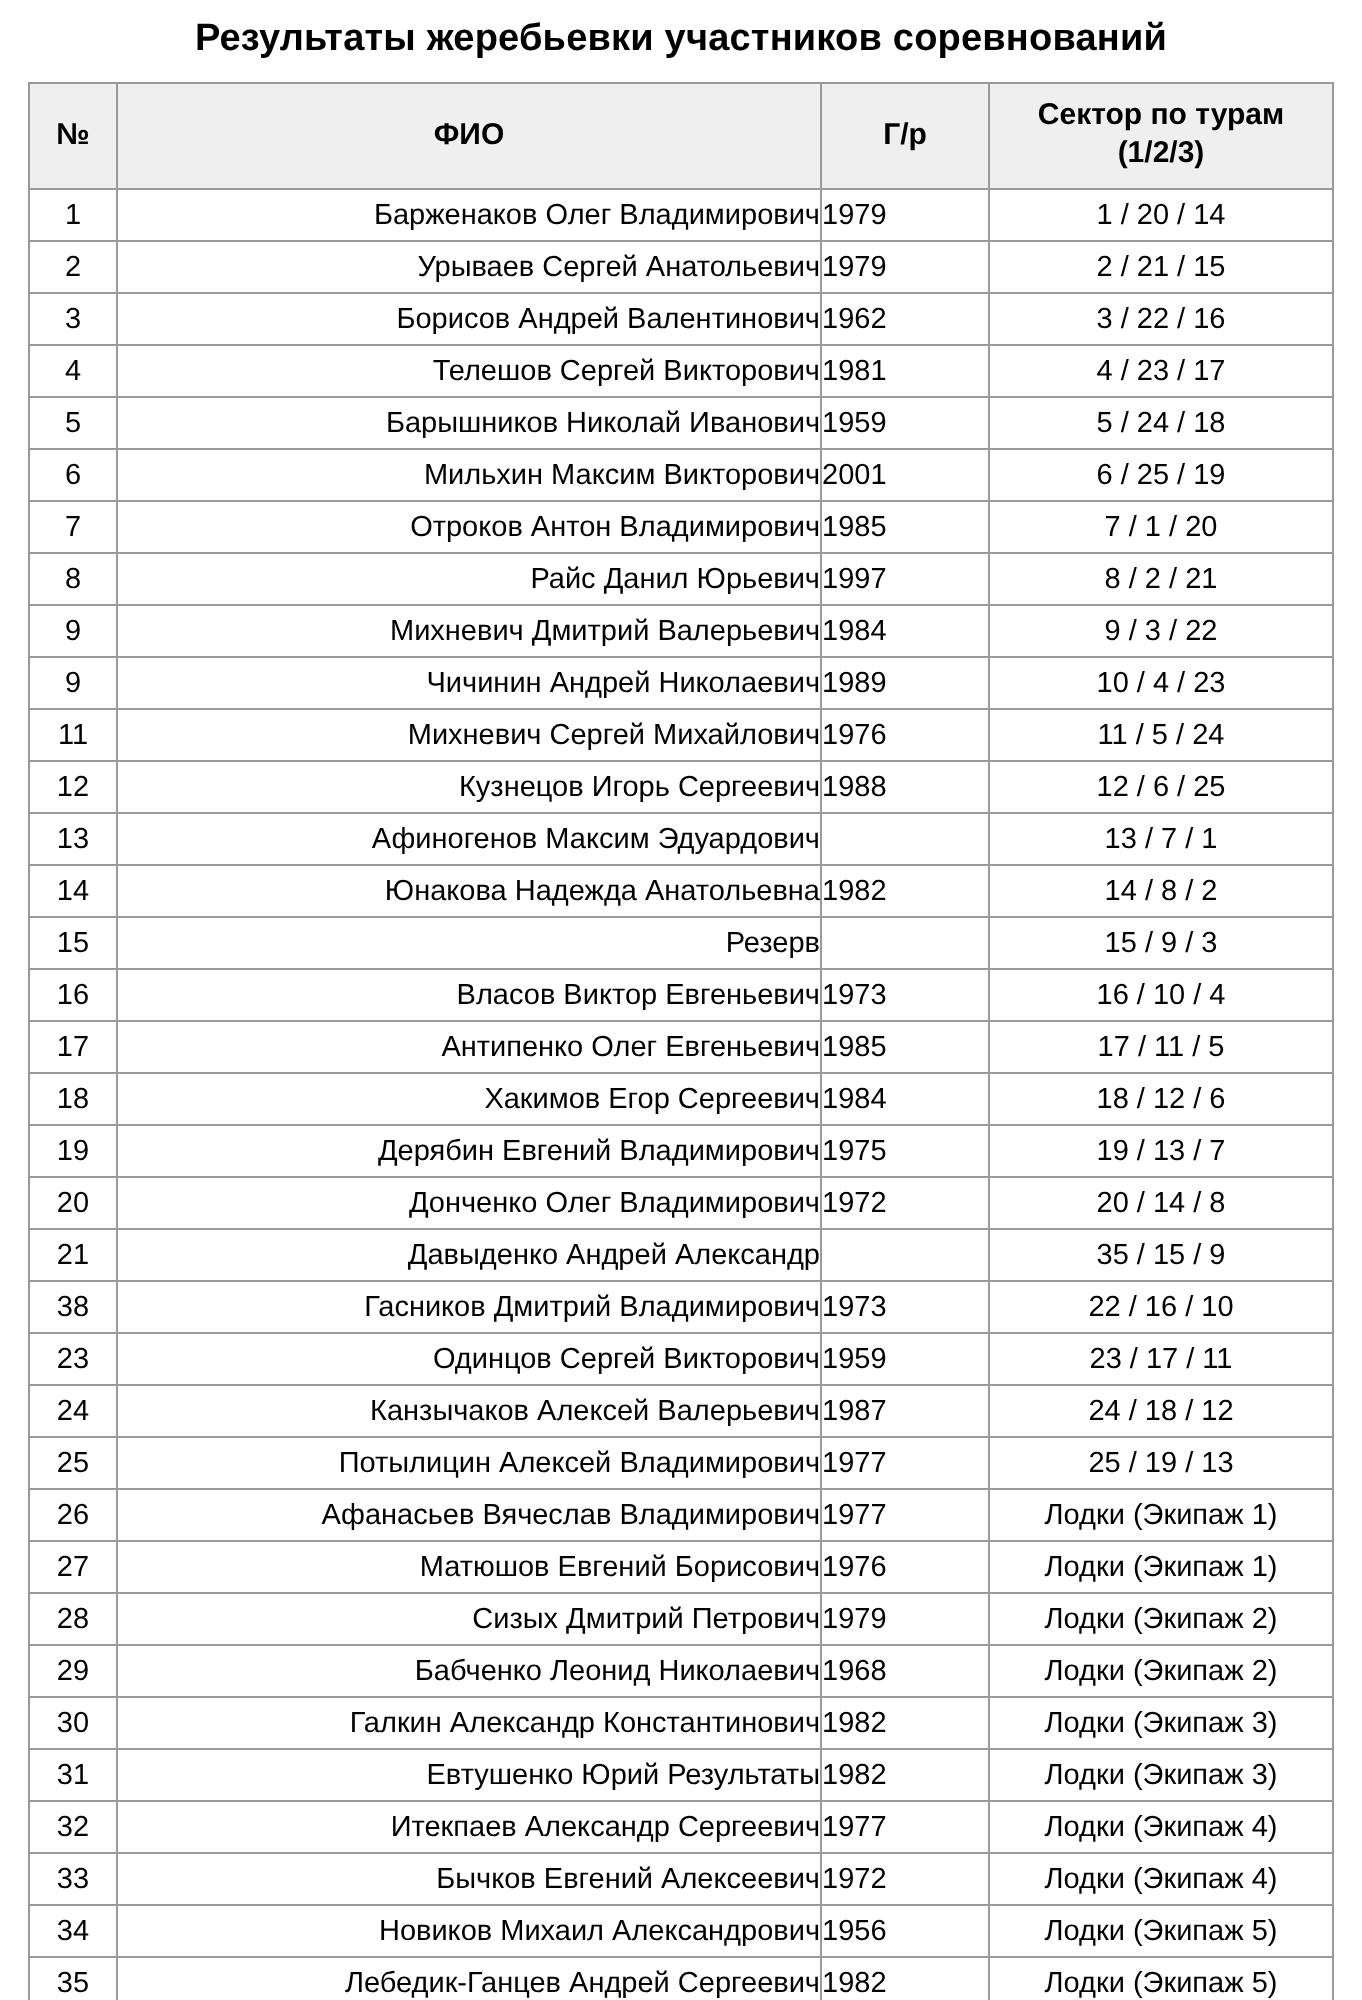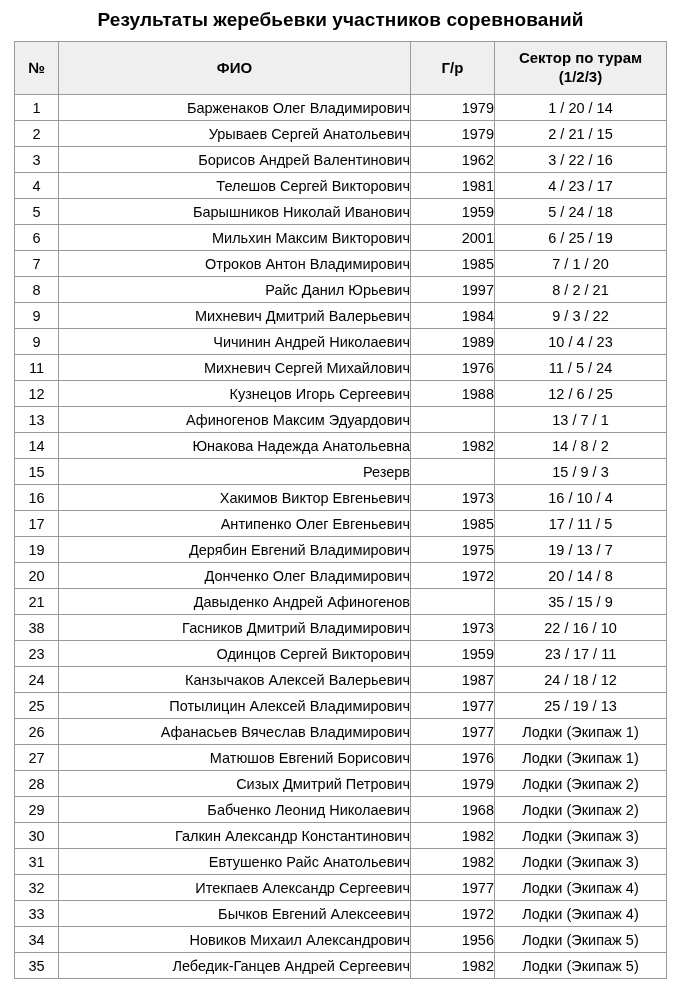--- a/index.html
+++ b/index.html
@@ -59,21 +59,21 @@
     text-align: center;
     font-size: 14.5px;
   }
   td.name {
     text-align: right;
     padding-left: 9px;
     font-size: 14.5px;
     white-space: nowrap;
   }
   td.year {
-    text-align: right;
+    text-align: left;
     font-size: 14.5px;
   }
   td.sector {
     text-align: center;
     font-size: 14.5px;
   }
   .hdr-line2 { display: block; }
 </style>
 </head>
 <body>
@@ -185,45 +185,51 @@
           <td class="sector">14 / 8 / 2</td>
         </tr>
         <tr>
           <td class="num">15</td>
           <td class="name">Резерв</td>
           <td class="year"></td>
           <td class="sector">15 / 9 / 3</td>
         </tr>
         <tr>
           <td class="num">16</td>
-          <td class="name">Хакимов Виктор Евгеньевич</td>
+          <td class="name">Власов Виктор Евгеньевич</td>
           <td class="year">1973</td>
           <td class="sector">16 / 10 / 4</td>
         </tr>
         <tr>
           <td class="num">17</td>
           <td class="name">Антипенко Олег Евгеньевич</td>
           <td class="year">1985</td>
           <td class="sector">17 / 11 / 5</td>
         </tr>
         <tr>
+          <td class="num">18</td>
+          <td class="name">Хакимов Егор Сергеевич</td>
+          <td class="year">1984</td>
+          <td class="sector">18 / 12 / 6</td>
+        </tr>
+        <tr>
           <td class="num">19</td>
           <td class="name">Дерябин Евгений Владимирович</td>
           <td class="year">1975</td>
           <td class="sector">19 / 13 / 7</td>
         </tr>
         <tr>
           <td class="num">20</td>
           <td class="name">Донченко Олег Владимирович</td>
           <td class="year">1972</td>
           <td class="sector">20 / 14 / 8</td>
         </tr>
         <tr>
           <td class="num">21</td>
-          <td class="name">Давыденко Андрей Афиногенов</td>
+          <td class="name">Давыденко Андрей Александр</td>
           <td class="year"></td>
           <td class="sector">35 / 15 / 9</td>
         </tr>
         <tr>
           <td class="num">38</td>
           <td class="name">Гасников Дмитрий Владимирович</td>
           <td class="year">1973</td>
           <td class="sector">22 / 16 / 10</td>
         </tr>
         <tr>
@@ -269,21 +275,21 @@
           <td class="sector">Лодки (Экипаж 2)</td>
         </tr>
         <tr>
           <td class="num">30</td>
           <td class="name">Галкин Александр Константинович</td>
           <td class="year">1982</td>
           <td class="sector">Лодки (Экипаж 3)</td>
         </tr>
         <tr>
           <td class="num">31</td>
-          <td class="name">Евтушенко Райс Анатольевич</td>
+          <td class="name">Евтушенко Юрий Результаты</td>
           <td class="year">1982</td>
           <td class="sector">Лодки (Экипаж 3)</td>
         </tr>
         <tr>
           <td class="num">32</td>
           <td class="name">Итекпаев Александр Сергеевич</td>
           <td class="year">1977</td>
           <td class="sector">Лодки (Экипаж 4)</td>
         </tr>
         <tr>

